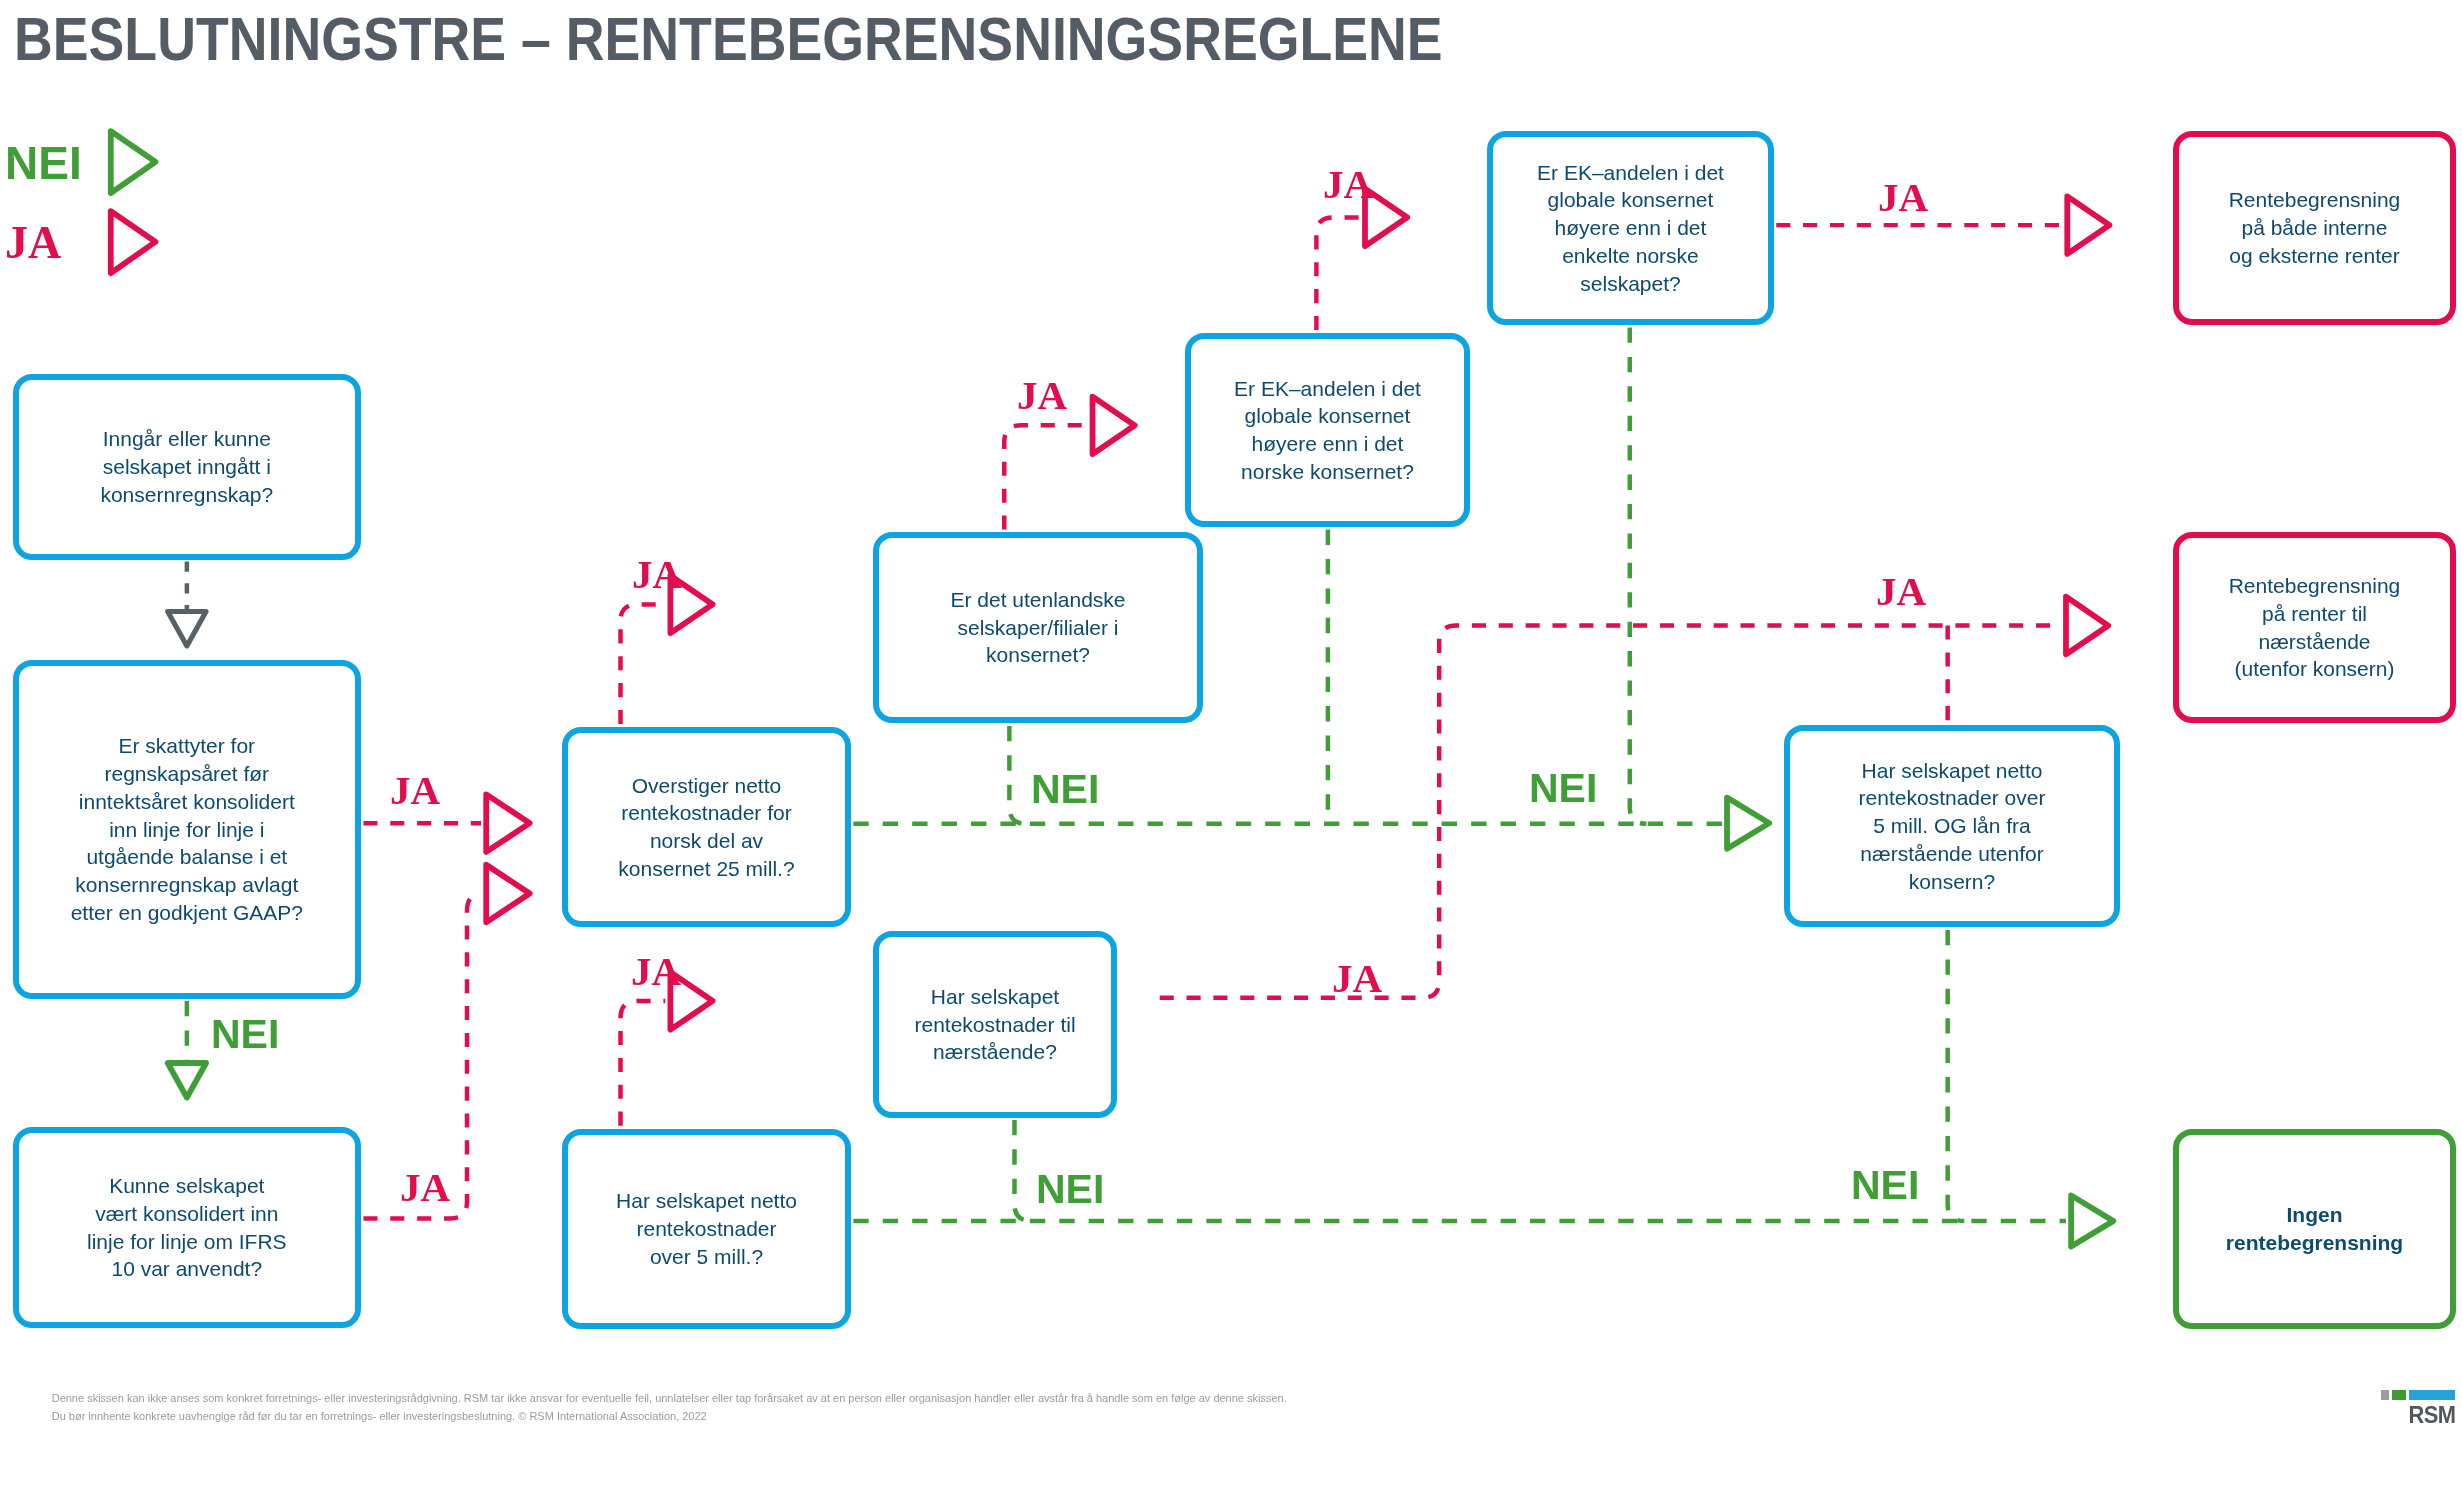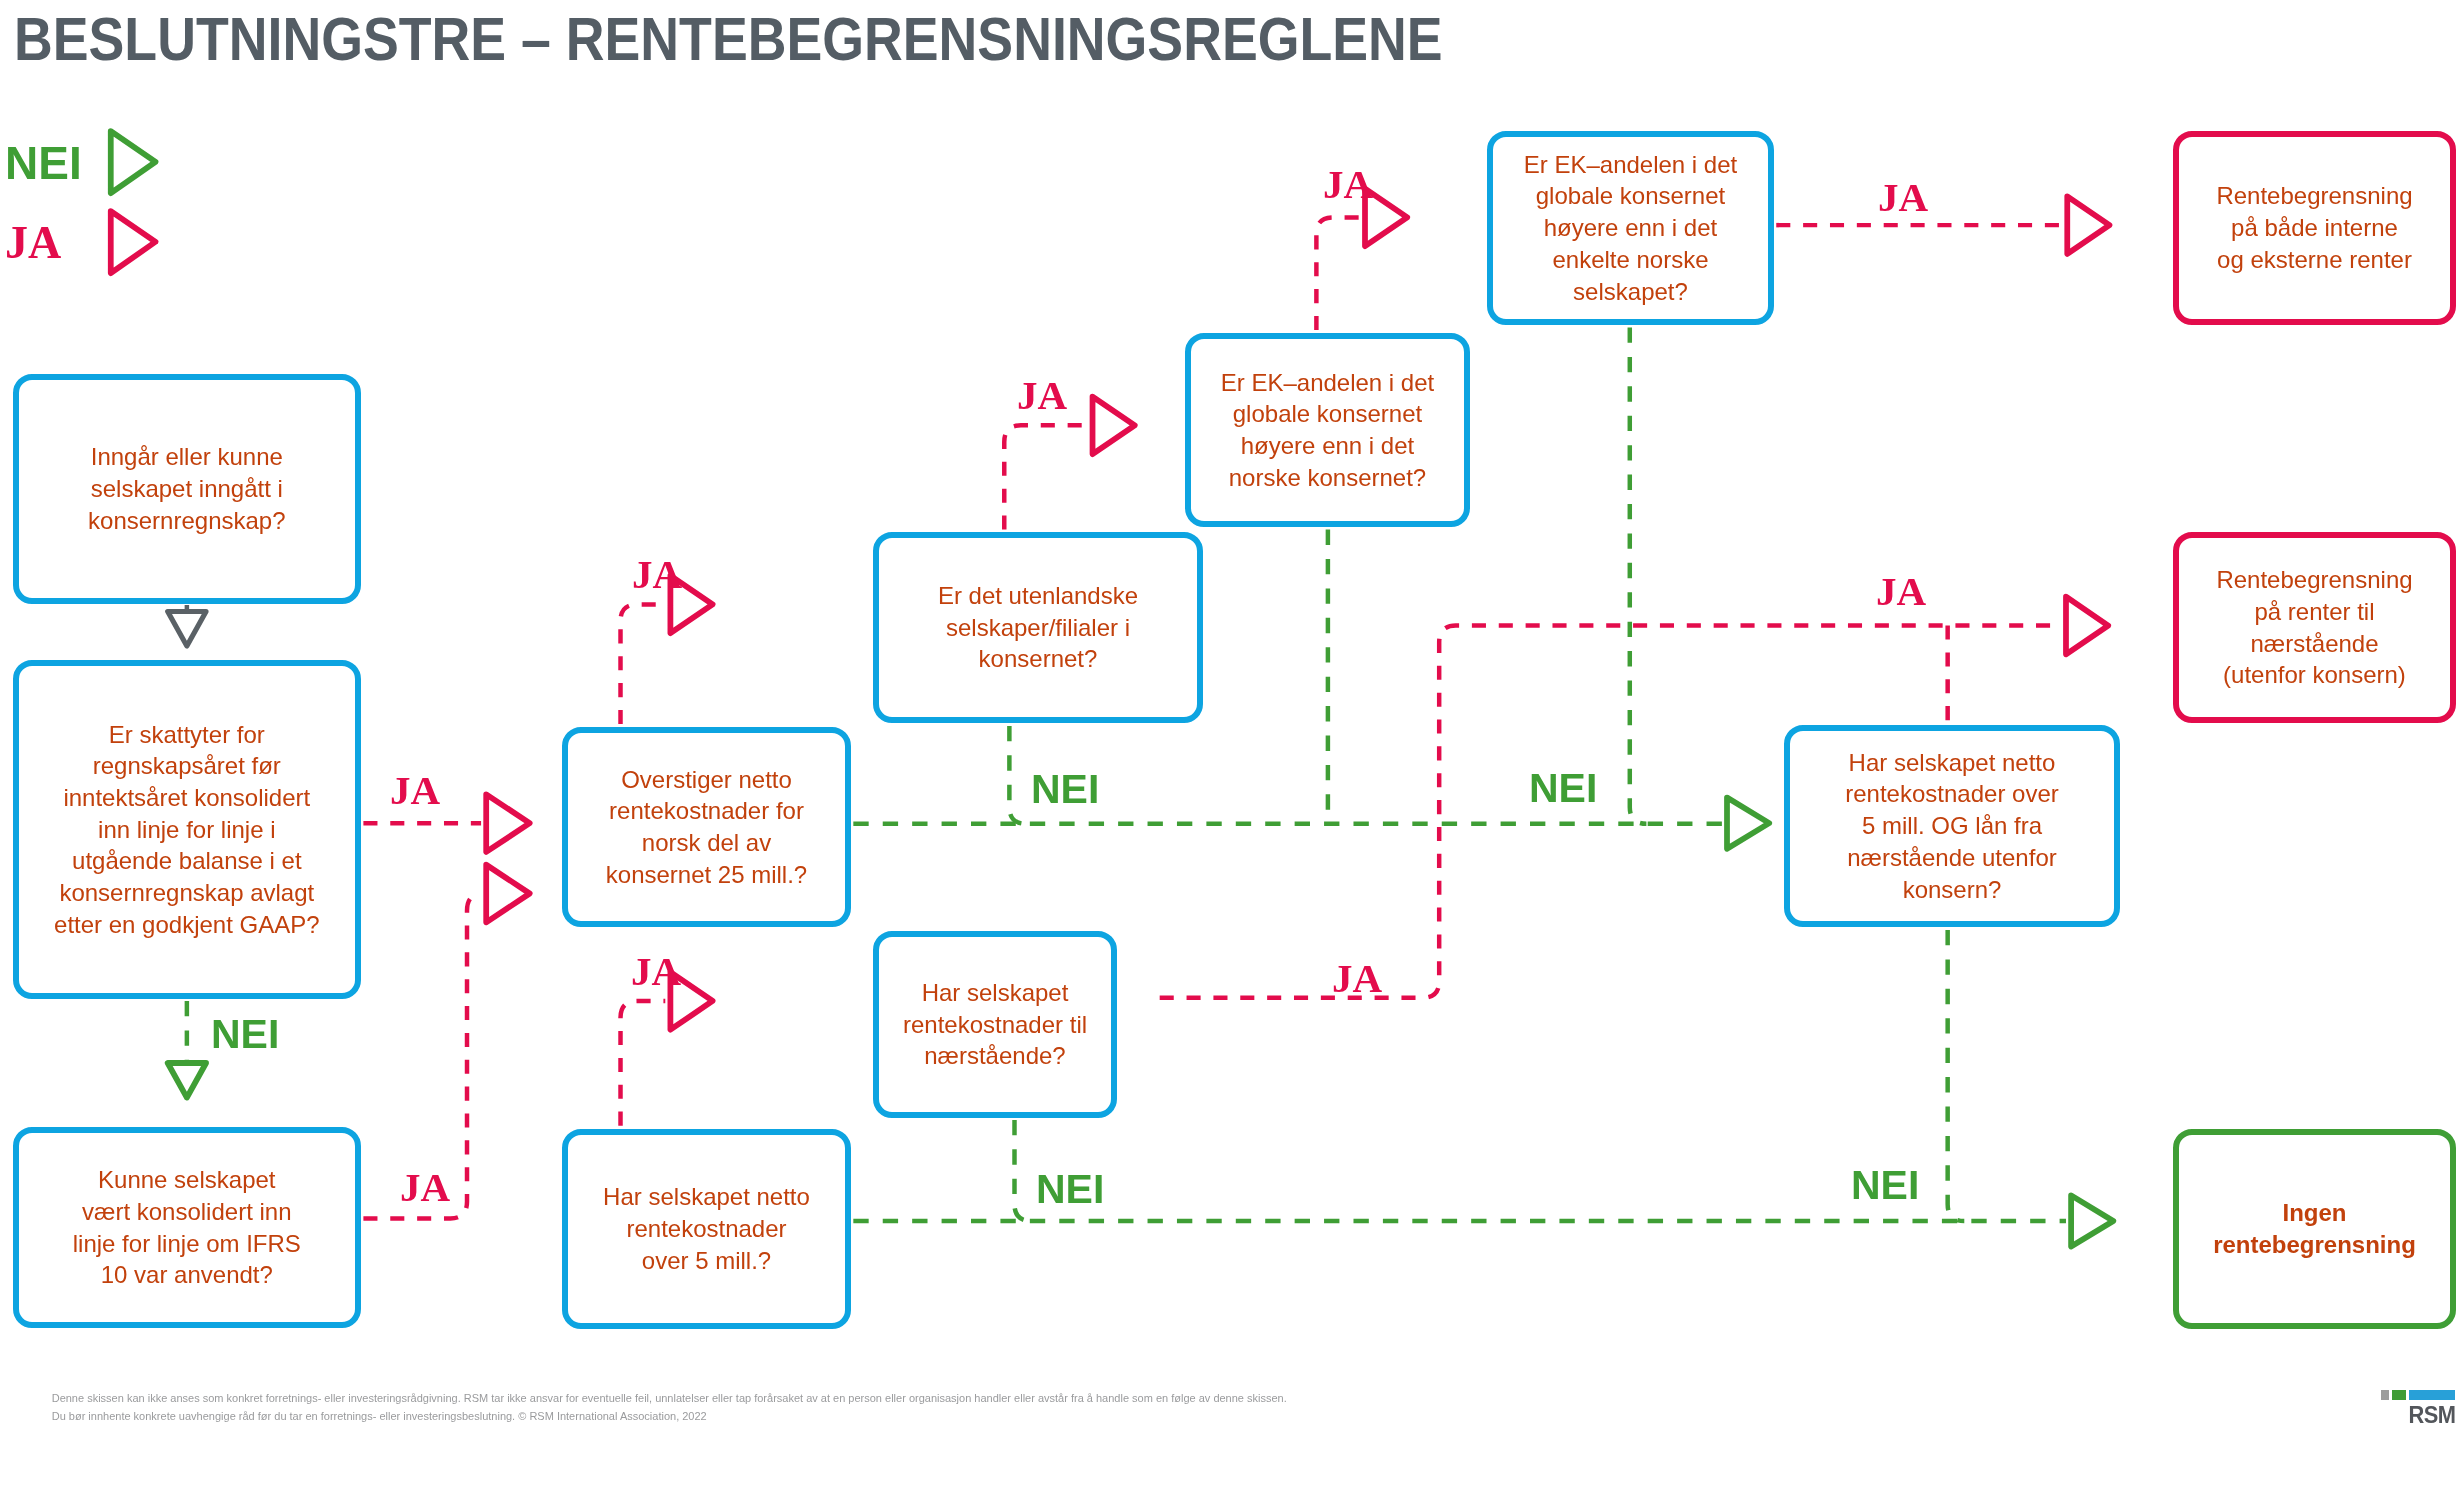--- a/index.html
+++ b/index.html
@@ -3,21 +3,21 @@
 <meta charset="utf-8">
 <style>
   html,body{margin:0;padding:0;background:#ffffff;}
   body{width:2462px;height:1496px;font-family:"Liberation Sans",sans-serif;}
   .canvas{position:absolute;left:0;top:0;width:2462px;height:1496px;background:#ffffff;overflow:hidden;}
   .title{position:absolute;left:14px;top:3.8px;font-size:61px;font-weight:600;color:#545d65;
          letter-spacing:0px;transform:scaleX(.88);transform-origin:left top;white-space:nowrap;}
   svg.wires{position:absolute;left:0;top:0;}
   .box{position:absolute;background:#ffffff;border:6.4px solid #0da4e1;border-radius:19px;
        display:flex;align-items:center;justify-content:center;text-align:center;
-       color:#c2410c;font-size:24px;line-height:1.32;padding:0 3.8px;box-sizing:border-box;
+       color:#0c4a6e;font-size:21px;line-height:1.32;padding:0 3.8px;box-sizing:border-box;
        white-space:pre-line;}
   .box.red{border-color:#e30c4c;}
   .box.green{border-color:#3f9e35;}
   .lbl{position:absolute;font-size:41px;font-weight:700;white-space:nowrap;}
   .lbl.ja{color:#e30c4c;font-family:Liberation Serif, serif;}
   .lbl.nei{color:#3f9e35;}
   .legend-lbl{font-size:46px;}
   .footer{position:absolute;left:7.7px;top:1390px;color:#9a9b9d;font-size:11px;line-height:1.6;white-space:nowrap;margin-left:44px;}
   .rsm-logo{position:absolute;left:2381px;top:1390px;width:74px;height:38px;}
   .rsm-logo .blk{position:absolute;top:0;height:9.6px;}
@@ -78,21 +78,21 @@
         <path d="M3232,307 L3298,352 L3232,397 Z"></path>
         <path d="M3230,933 L3296,978 L3230,1023 Z"></path>
         <path d="M173,330 L243,378 L173,427 Z"></path>
       </g>
     </g>
   </svg>
 
   <div class="lbl nei legend-lbl" style="left:5.1px;top:136px;">NEI</div>
   <div class="lbl ja legend-lbl" style="left:5.1px;top:216px;">JA</div>
 
-  <div class="box" style="left:12.8px;top:374px;width:348px;height:230px;">Inngår eller kunne
+  <div class="box" style="left:12.8px;top:374px;width:348px;height:186px;">Inngår eller kunne
 selskapet inngått i
 konsernregnskap?</div>
   <div class="box" style="left:12.8px;top:660px;width:348px;height:339px;">Er skattyter for
 regnskapsåret før
 inntektsåret konsolidert
 inn linje for linje i
 utgående balanse i et
 konsernregnskap avlagt
 etter en godkjent GAAP?</div>
   <div class="box" style="left:12.8px;top:1127px;width:348px;height:201px;">Kunne selskapet

